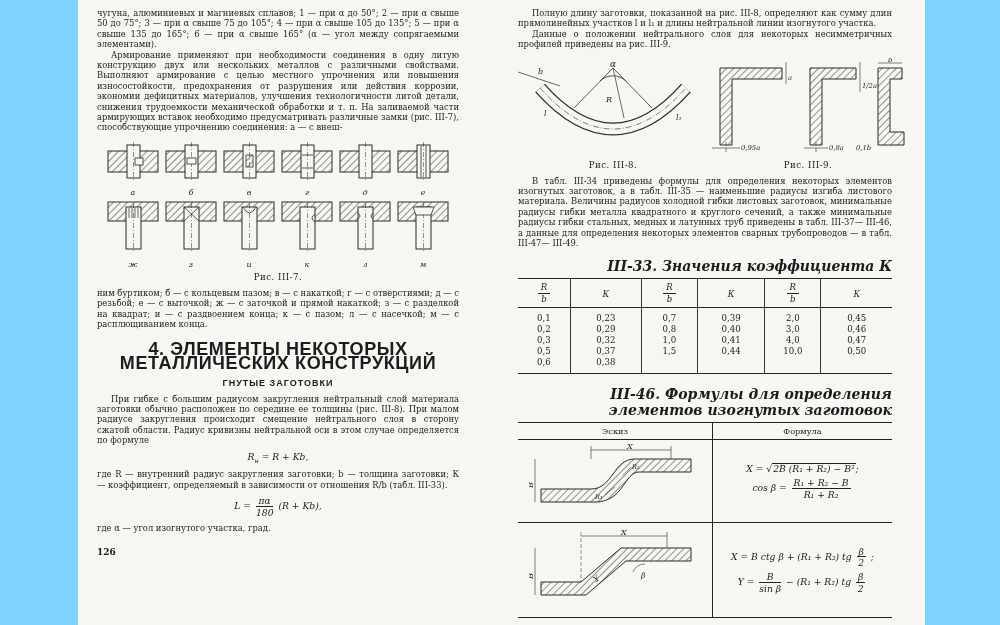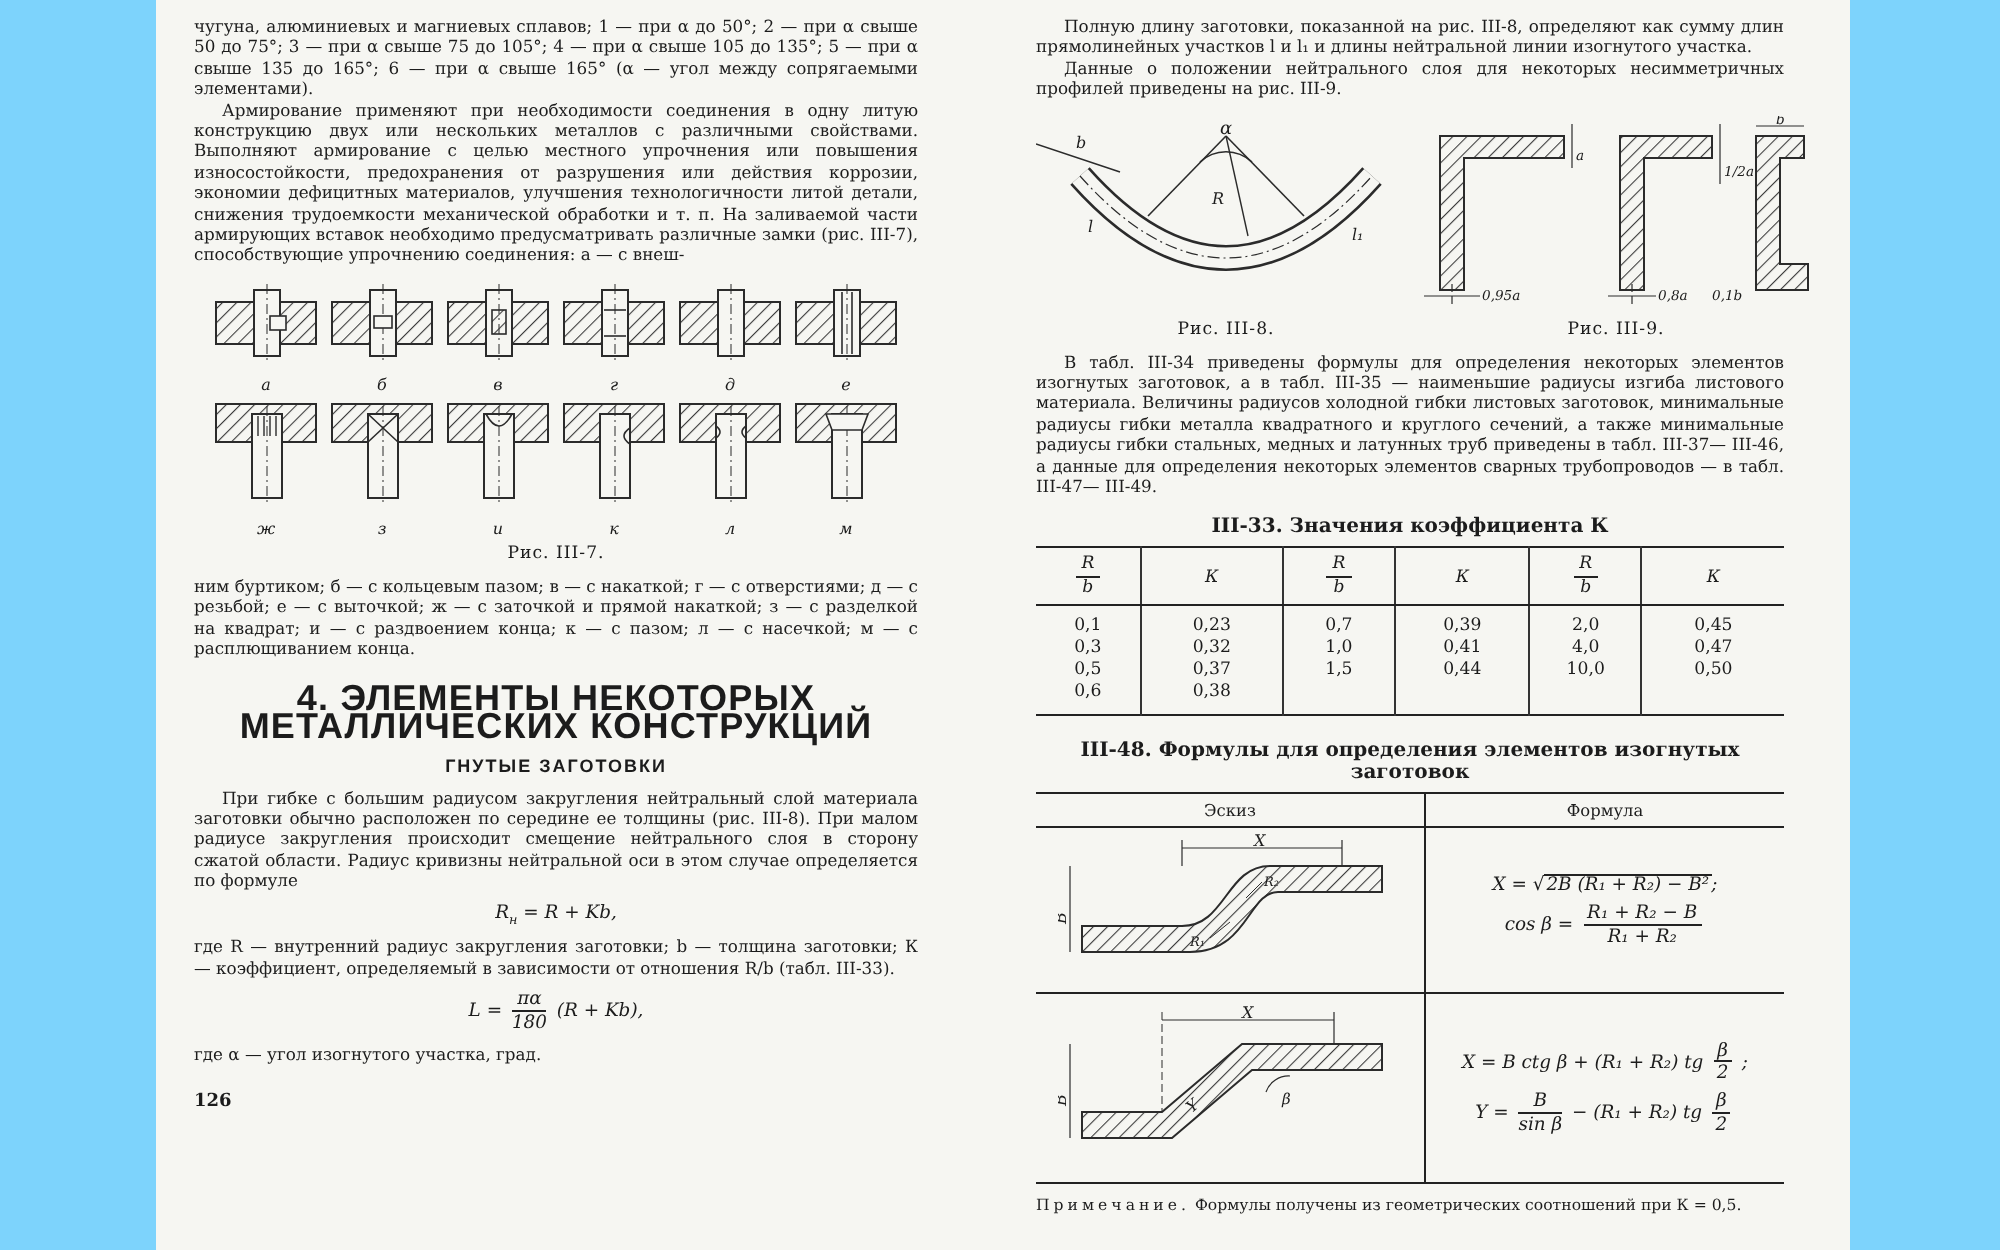--- a/index.html
+++ b/index.html
@@ -31,21 +31,21 @@
   .frac{display:inline-block;vertical-align:middle;text-align:center;line-height:1.05;margin:0 2px;}
   .frac .fn{display:block;border-bottom:0.9px solid #222;padding:0 2px;}
   .frac .fd{display:block;padding-top:1px;}
   .rad{display:inline-block;border-top:0.9px solid #222;padding:0 1px;}
 
   .pagenum{font-weight:bold;font-size:9px;margin-top:13px;}
 
   .figs-row{display:flex;justify-content:space-between;align-items:flex-start;margin-top:8px;}
   .figblock{text-align:center;}
 
-  .t33title,.t34title{text-align:center;font-weight:bold;font-size:10px;margin:10px 0 4px 0;}
+  .t33title,.t34title{text-align:right;font-weight:bold;font-size:14px;margin:10px 0 4px 0;font-style:italic;}
   table.t33{width:100%;border-collapse:collapse;border-top:1.6px solid #222;border-bottom:1.6px solid #222;}
   table.t33 th{border-bottom:1.1px solid #222;font-weight:normal;font-style:italic;
                font-size:8.6px;padding:4px 0 3px 0;}
   table.t33 td{font-size:8.6px;text-align:center;line-height:11px;padding:0;}
   table.t33 th+th,table.t33 td+td{border-left:1px solid #333;}
   table.t33 tbody tr:first-child td{padding-top:5px;}
   table.t33 tbody tr:last-child td{padding-bottom:5px;}
   .thfrac{display:inline-block;text-align:center;line-height:1;}
   .thfrac .fn{display:block;border-bottom:0.9px solid #222;padding:0 3px 1px 3px;}
   .thfrac .fd{display:block;padding-top:1px;}
@@ -268,20 +268,28 @@
         <tbody>
             <tr>
               <td>0,1</td>
               <td>0,23</td>
               <td>0,7</td>
               <td>0,39</td>
               <td>2,0</td>
               <td>0,45</td>
             </tr>
             <tr>
+              <td>0,2</td>
+              <td>0,29</td>
+              <td>0,8</td>
+              <td>0,40</td>
+              <td>3,0</td>
+              <td>0,46</td>
+            </tr>
+            <tr>
               <td>0,3</td>
               <td>0,32</td>
               <td>1,0</td>
               <td>0,41</td>
               <td>4,0</td>
               <td>0,47</td>
             </tr>
             <tr>
               <td>0,5</td>
               <td>0,37</td>
@@ -294,21 +302,21 @@
               <td>0,6</td>
               <td>0,38</td>
               <td></td>
               <td></td>
               <td></td>
               <td></td>
             </tr>
           </tbody>
       </table>
 
-      <div class="t34title" style="margin-top:12px">III-48. Формулы для определения элементов изогнутых заготовок</div>
+      <div class="t34title" style="margin-top:12px">III-46. Формулы для определения элементов изогнутых заготовок</div>
 
       <table class="t34">
         <colgroup>
             <col style="width:52%">
             <col style="width:48%">
           </colgroup>
         <thead>
           <tr>
             <th>Эскиз</th>
             <th>Формула</th>

